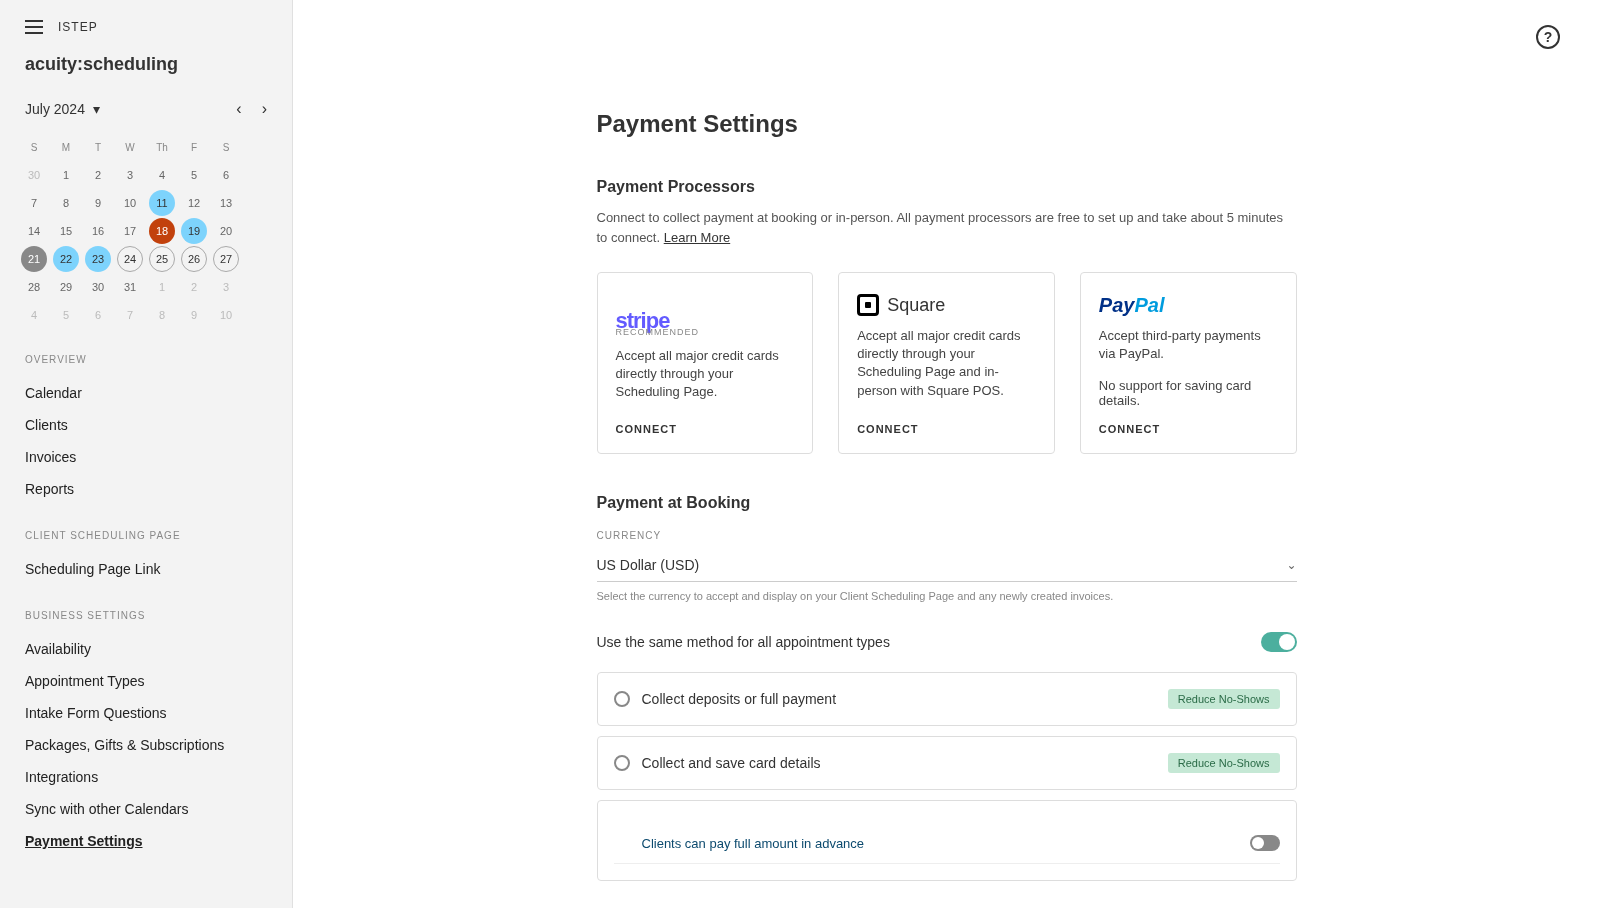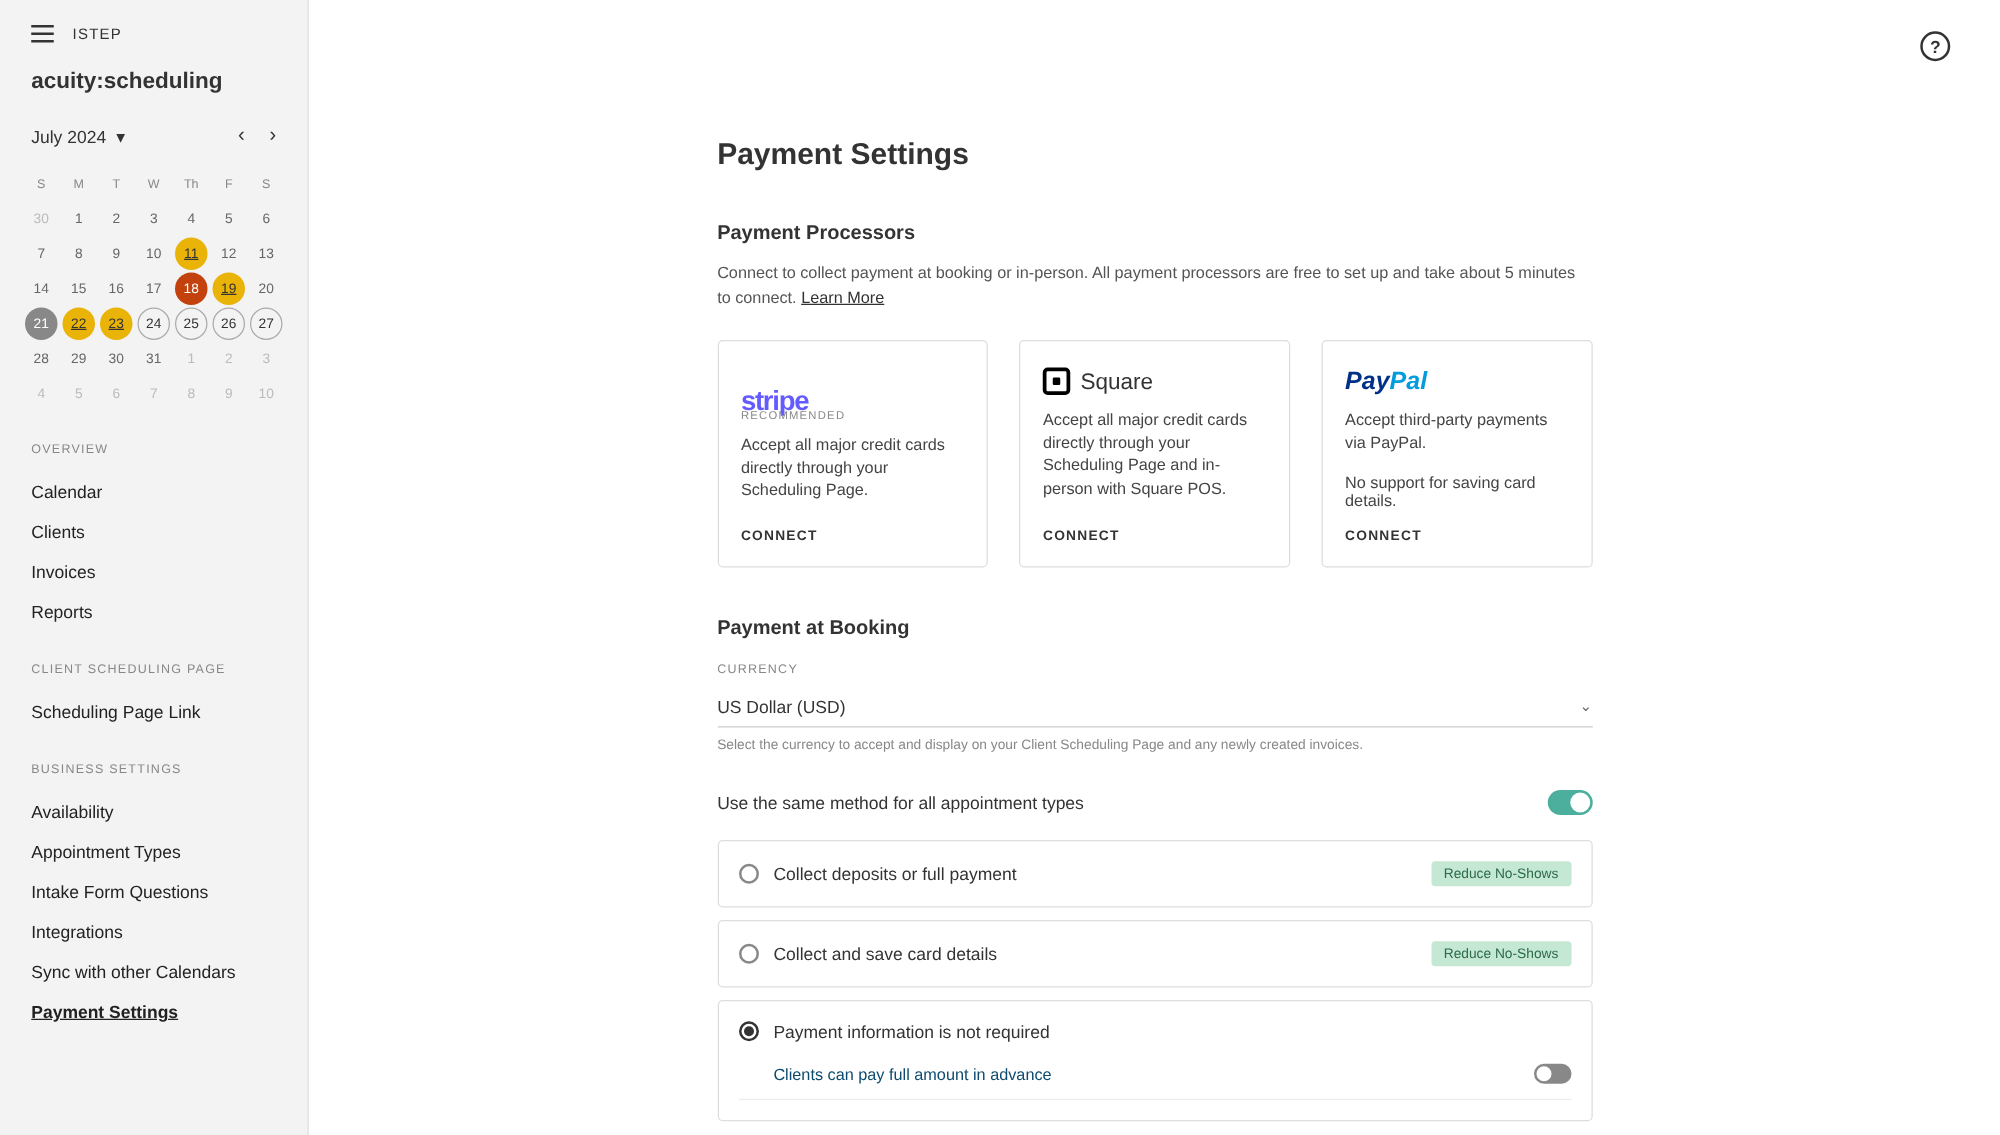--- a/index.html
+++ b/index.html
@@ -1,38 +1,38 @@
 <!DOCTYPE html>
 <html><head>
 <meta charset="utf-8">
 <style>
 * { box-sizing: border-box; margin: 0; padding: 0; }
 body { font-family: -apple-system, BlinkMacSystemFont, "Segoe UI", Helvetica, Arial, sans-serif; background: #fff; color: #333; }
 .app { display: flex; height: 908px; width: 1600px; }
-.sidebar { width: 247px; background: #f3f3f3; padding: 20px 0; overflow-y: auto; position: relative; border-right: 1px solid #e0e0e0; }
+.sidebar { width: 293px; background: #f3f3f3; padding: 20px 0; overflow-y: auto; position: relative; border-right: 1px solid #e0e0e0; }
 .sidebar::-webkit-scrollbar { width: 8px; }
 .sidebar::-webkit-scrollbar-thumb { background: #ccc; border-radius: 4px; }
 .sidebar-top { display: flex; align-items: center; padding: 0 25px 20px 25px; gap: 15px; }
 .hamburger { width: 18px; height: 14px; display: flex; flex-direction: column; justify-content: space-between; cursor: pointer; }
 .hamburger span { display: block; height: 2px; background: #333; }
 .brand-top { font-size: 12px; letter-spacing: 1px; font-weight: 500; }
 .logo { padding: 0 25px 25px 25px; font-size: 18px; font-weight: 600; }
 .calendar-header { display: flex; align-items: center; justify-content: space-between; padding: 0 25px 15px 25px; }
 .month-select { display: flex; align-items: center; gap: 8px; font-size: 14px; cursor: pointer; }
 .month-arrows { display: flex; gap: 20px; }
 .arrow { cursor: pointer; font-size: 16px; color: #333; }
 .calendar { padding: 0 18px; }
 .cal-row { display: flex; }
 .cal-cell { width: 32px; height: 28px; display: flex; align-items: center; justify-content: center; font-size: 11px; color: #666; }
 .cal-head .cal-cell { font-size: 10px; color: #888; }
 .cal-day { border-radius: 50%; cursor: pointer; width: 26px; height: 26px; margin: 1px auto; display: flex; align-items: center; justify-content: center; }
 .cal-day.muted { color: #bbb; }
 .cal-day.today { background: #c2410c; color: #fff; }
 .cal-day.sel-dark { background: #888; color: #fff; }
-.cal-day.sel-light { background: #eab308; color: #333; text-decoration: underline; }
+.cal-day.sel-light { background: #7dd3fc; color: #333; }
 .cal-day.outlined { border: 1px solid #aaa; color: #333; }
 .nav-section { padding: 25px 25px 0 25px; }
 .nav-label { font-size: 10px; letter-spacing: 1px; color: #888; margin-bottom: 12px; }
 .nav-item { display: block; font-size: 14px; padding: 8px 0; cursor: pointer; font-weight: 500; color: #222; }
 .nav-item.active { text-decoration: underline; font-weight: 600; }
 .main { flex: 1; padding: 30px 60px 30px 60px; overflow-y: auto; position: relative; }
 .help-icon { position: absolute; top: 25px; right: 40px; width: 24px; height: 24px; border: 2px solid #333; border-radius: 50%; display: flex; align-items: center; justify-content: center; font-size: 14px; font-weight: bold; cursor: pointer; }
 .content { max-width: 700px; margin: 80px auto 0 auto; }
 .page-title { font-size: 24px; font-weight: 600; margin-bottom: 40px; }
 .section-title { font-size: 16px; font-weight: 600; margin-bottom: 12px; }
@@ -260,20 +260,21 @@
         </div>
         <div class="nav-section">
           <div class="nav-label">CLIENT SCHEDULING PAGE</div>
           <div class="nav-item">Scheduling Page Link</div>
         </div>
         <div class="nav-section">
           <div class="nav-label">BUSINESS SETTINGS</div>
           <div class="nav-item">Availability</div>
           <div class="nav-item">Appointment Types</div>
           <div class="nav-item">Intake Form Questions</div>
+          <div class="nav-item">Packages, Gifts &amp; Subscriptions</div>
           <div class="nav-item">Integrations</div>
           <div class="nav-item">Sync with other Calendars</div>
           <div class="nav-item active">Payment Settings</div>
         </div>
       </div>
   </div>
 
   <div class="main">
     <div class="help-icon">?</div>
     <div class="content">
@@ -335,24 +336,20 @@
             </div>
           </div>
           <div class="option-box">
             <div class="option-row">
               <div class="radio"></div>
               <div class="option-label">Collect and save card details</div>
               <div class="badge">Reduce No-Shows</div>
             </div>
           </div>
           <div class="option-box">
-            <div class="option-row">
-              <div class="radio selected"></div>
-              <div class="option-label">Payment information is not required</div>
-            </div>
             <div class="sub-option">
               <div class="sub-option-label">Clients can pay full amount in advance</div>
               <div class="toggle-small"></div>
             </div>
           </div>
         </div>
     </div>
   </div>
 </div>
 

